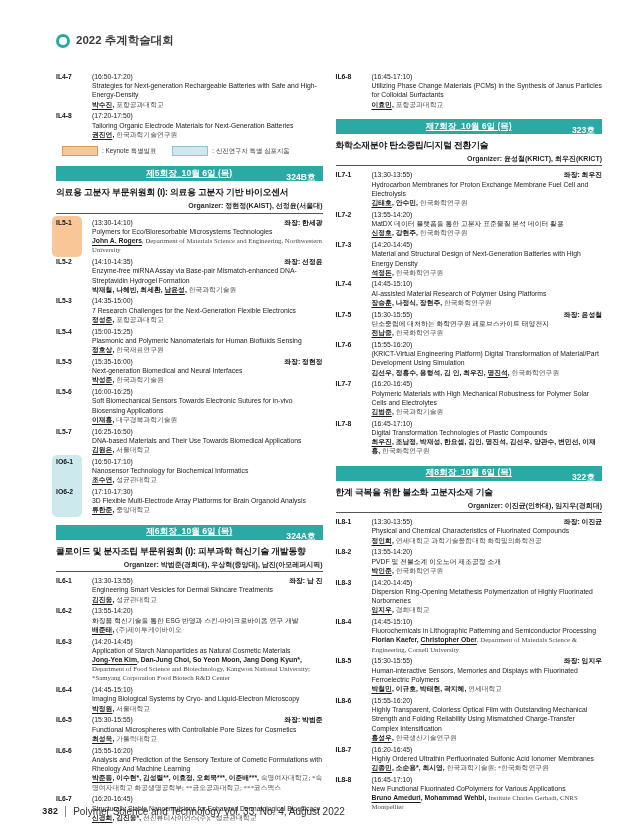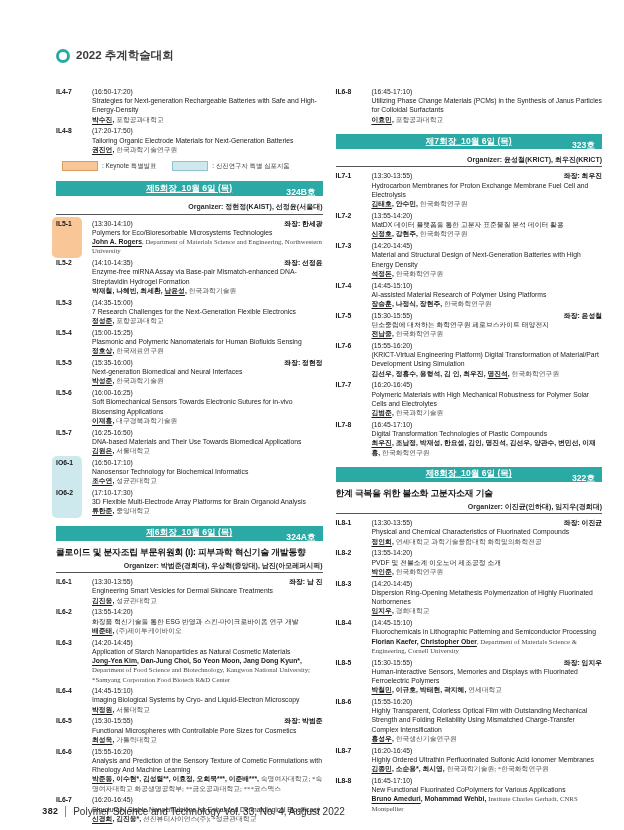--- a/index.html
+++ b/index.html
@@ -1,18 +1,18 @@
 <!DOCTYPE html>
 <html><head>
 <meta charset="utf-8">
 <style>
   html,body{margin:0;padding:0;}
   body{width:624px;height:830px;overflow:hidden;position:relative;background:#ffffff;
        font-family:"Liberation Sans","DejaVu Sans",sans-serif;color:#222;}
-  .page{padding:48px 22px 0 56px;}
+  .page{padding:33px 22px 0 56px;}
   .brand{display:flex;align-items:center;gap:6px;font-size:11.5px;font-weight:bold;color:#3b3b3b;margin-bottom:24px;}
   .brand-dot{width:8px;height:8px;border:3px solid #2ba9a4;border-radius:50%;flex:none;}
   .cols{display:flex;gap:13px;font-size:6.8px;line-height:1.36;}
   .col{flex:1;min-width:0;}
   
   .session{margin-top:10px;}
   .banner{background:#2ba9a4;color:#fff;font-weight:bold;font-size:8.6px;height:15px;
           display:flex;align-items:center;justify-content:center;position:relative;margin-bottom:6px;text-decoration:underline;}
   .banner-room{position:absolute;right:7px;top:0;height:24px;display:flex;align-items:center;}
   .stitle{font-weight:bold;font-size:8.8px;color:#111;letter-spacing:-0.2px;margin-bottom:2px;}
@@ -82,20 +82,21 @@
           <span class="swatch orange"></span>
           <span>: Keynote 특별발표</span>
           <span class="swatch blue"></span>
           <span>: 신진연구자 특별 심포지움</span>
         </div>
         <section class="session">
           <div class="banner">
             <span class="banner-title">제5회장_10월 6일 (목)</span>
             <span class="banner-room">324B호</span>
           </div>
+          <div class="stitle">의료용 고분자 부문위원회 (I): 의료용 고분자 기반 바이오센서</div>
           <div class="organizer">Organizer: 정현정(KAIST), 선정윤(서울대)</div>
           <div class="rule"></div>
           <div class="entry hl hl-orange hlpos-single">
             <div class="code">IL5-1</div>
             <div class="ebody">
               <div class="line1">
                 <span class="time">(13:30-14:10)</span>
                 <span class="chair">좌장: 한세광</span>
               </div>
               <div class="etitle">Polymers for Eco/Bioresorbable Microsystems Technologies</div>
@@ -276,20 +277,21 @@
             </div>
             <div class="etitle">Utilizing Phase Change Materials (PCMs) in the Synthesis of Janus Particles for Colloidal Surfactants</div>
             <div class="meta"><span class="u">이효민</span><span>, </span><span class="serif">포항공과대학교</span></div>
           </div>
         </div>
         <section class="session">
           <div class="banner">
             <span class="banner-title">제7회장_10월 6일 (목)</span>
             <span class="banner-room">323호</span>
           </div>
+          <div class="stitle">화학소재분야 탄소중립/디지털 전환기술</div>
           <div class="organizer">Organizer: 윤성철(KRICT), 최우진(KRICT)</div>
           <div class="rule"></div>
           <div class="entry">
             <div class="code">IL7-1</div>
             <div class="ebody">
               <div class="line1">
                 <span class="time">(13:30-13:55)</span>
                 <span class="chair">좌장: 최우진</span>
               </div>
               <div class="etitle">Hydrocarbon Membranes for Proton Exchange Membrane Fuel Cell and Electrolysis</div>

